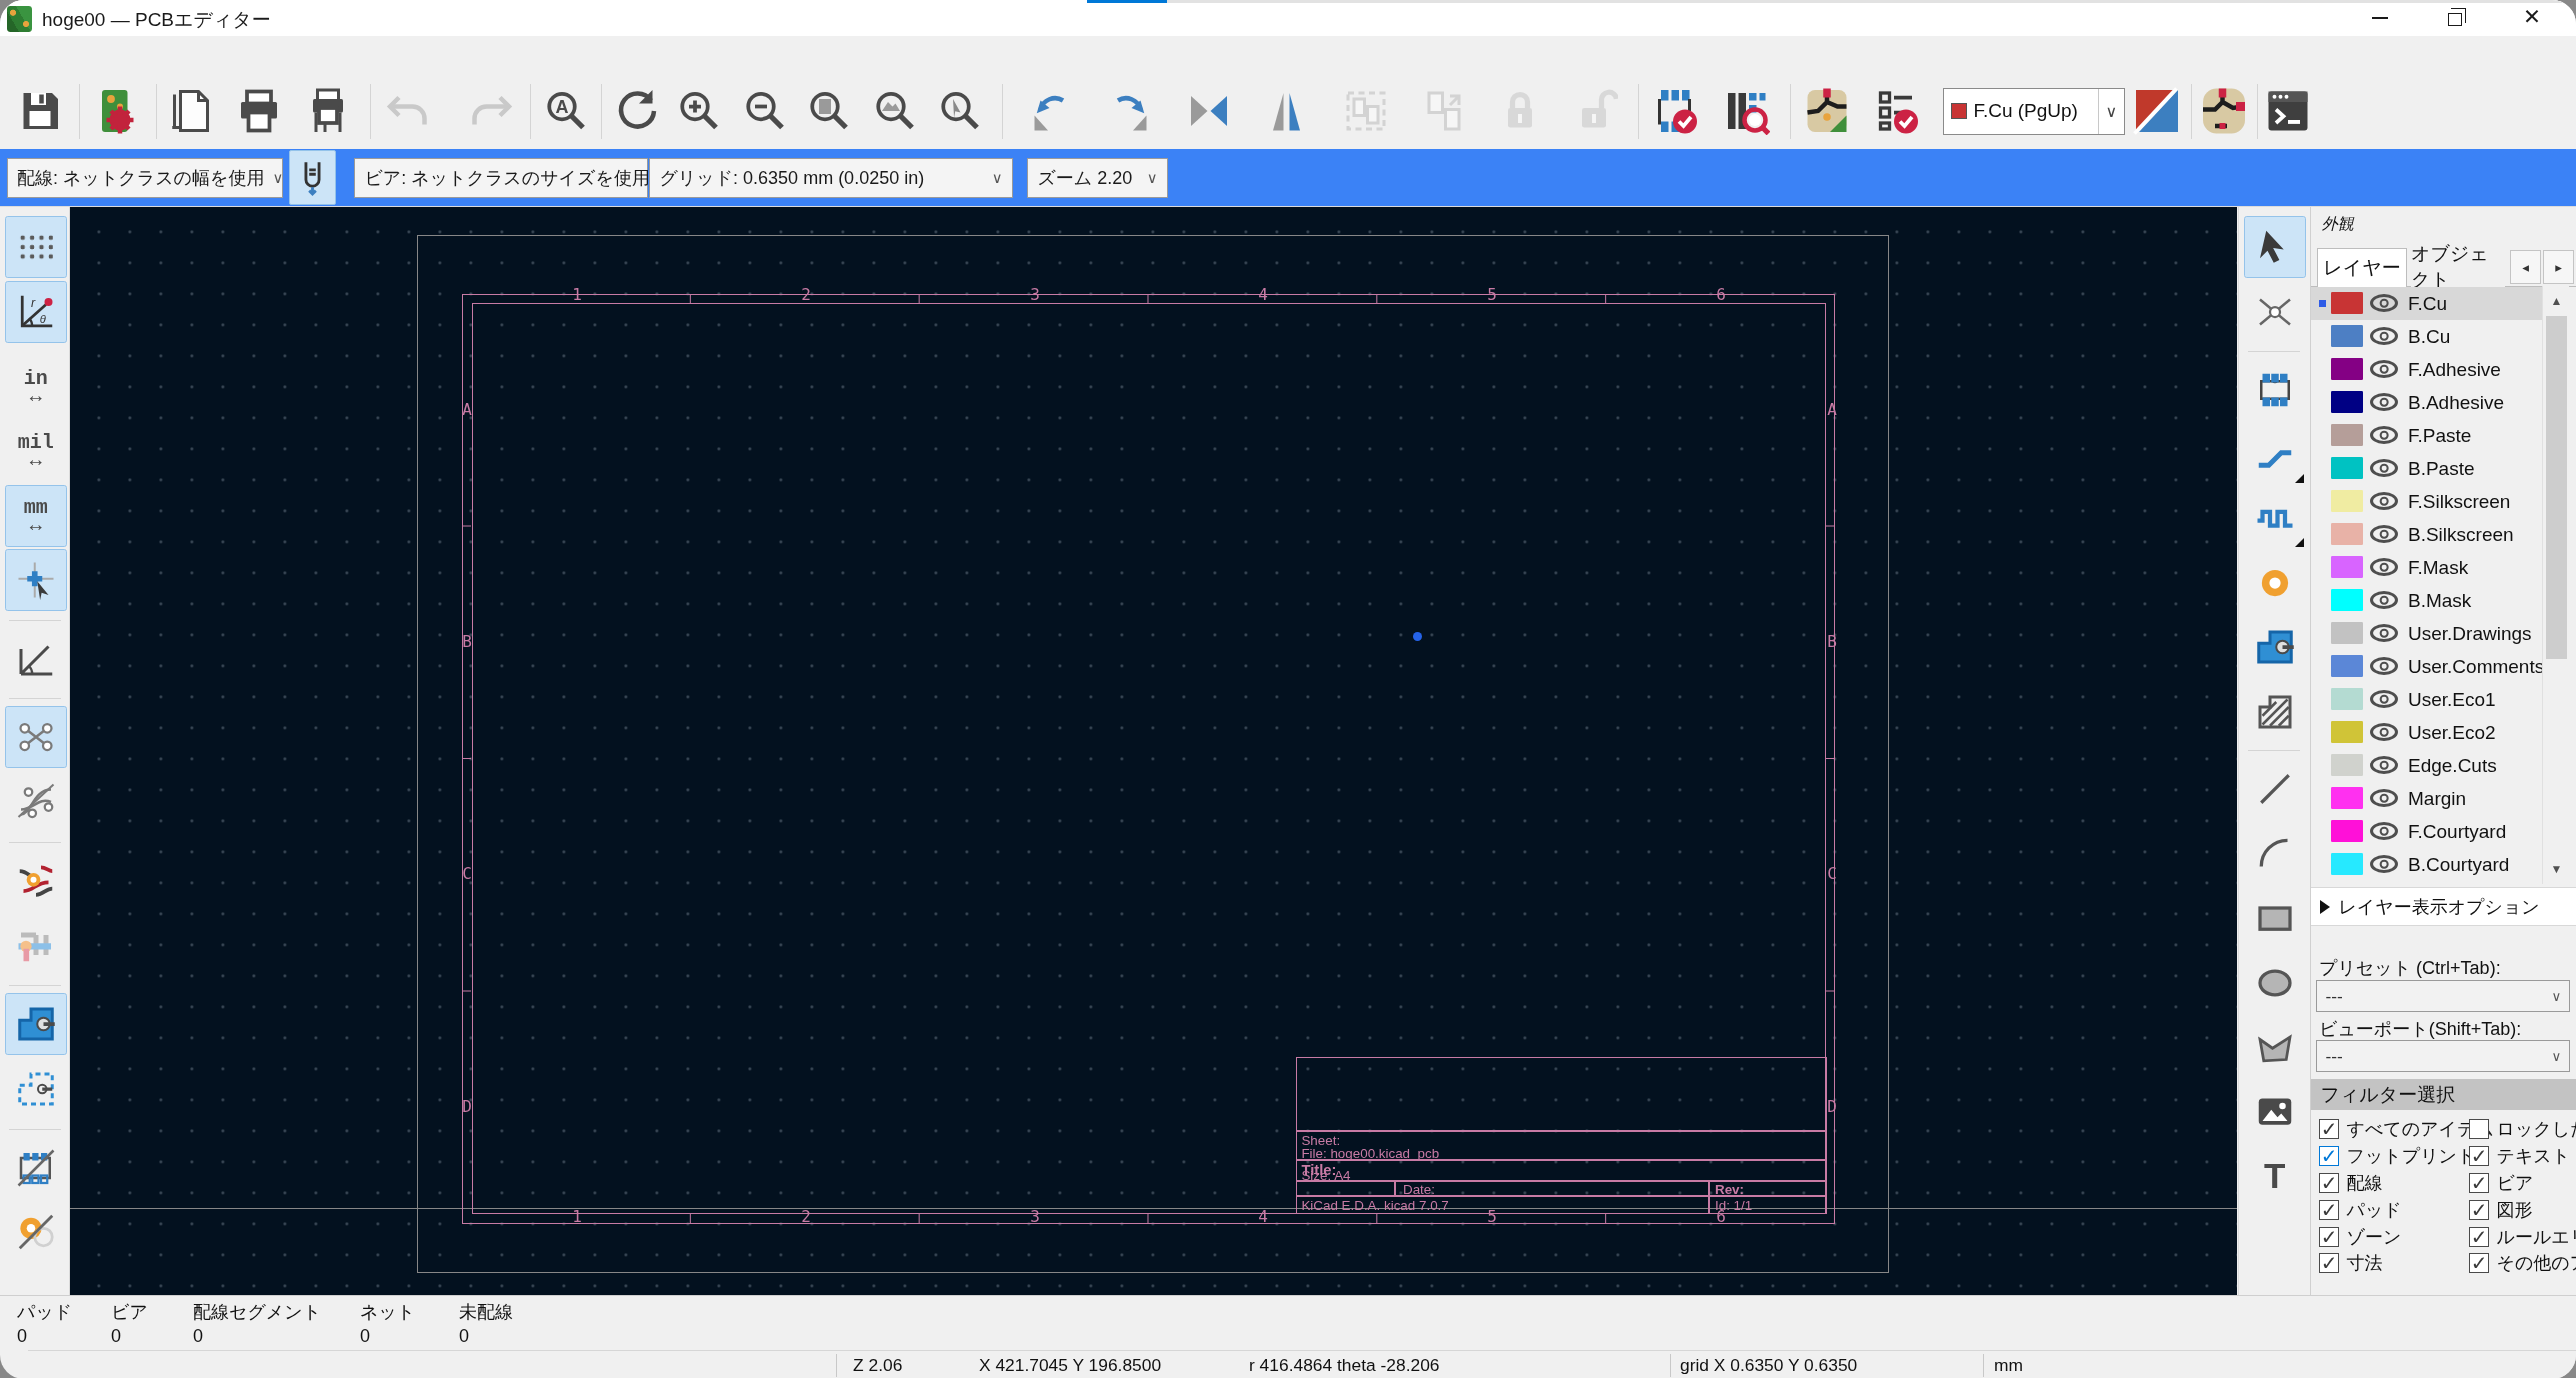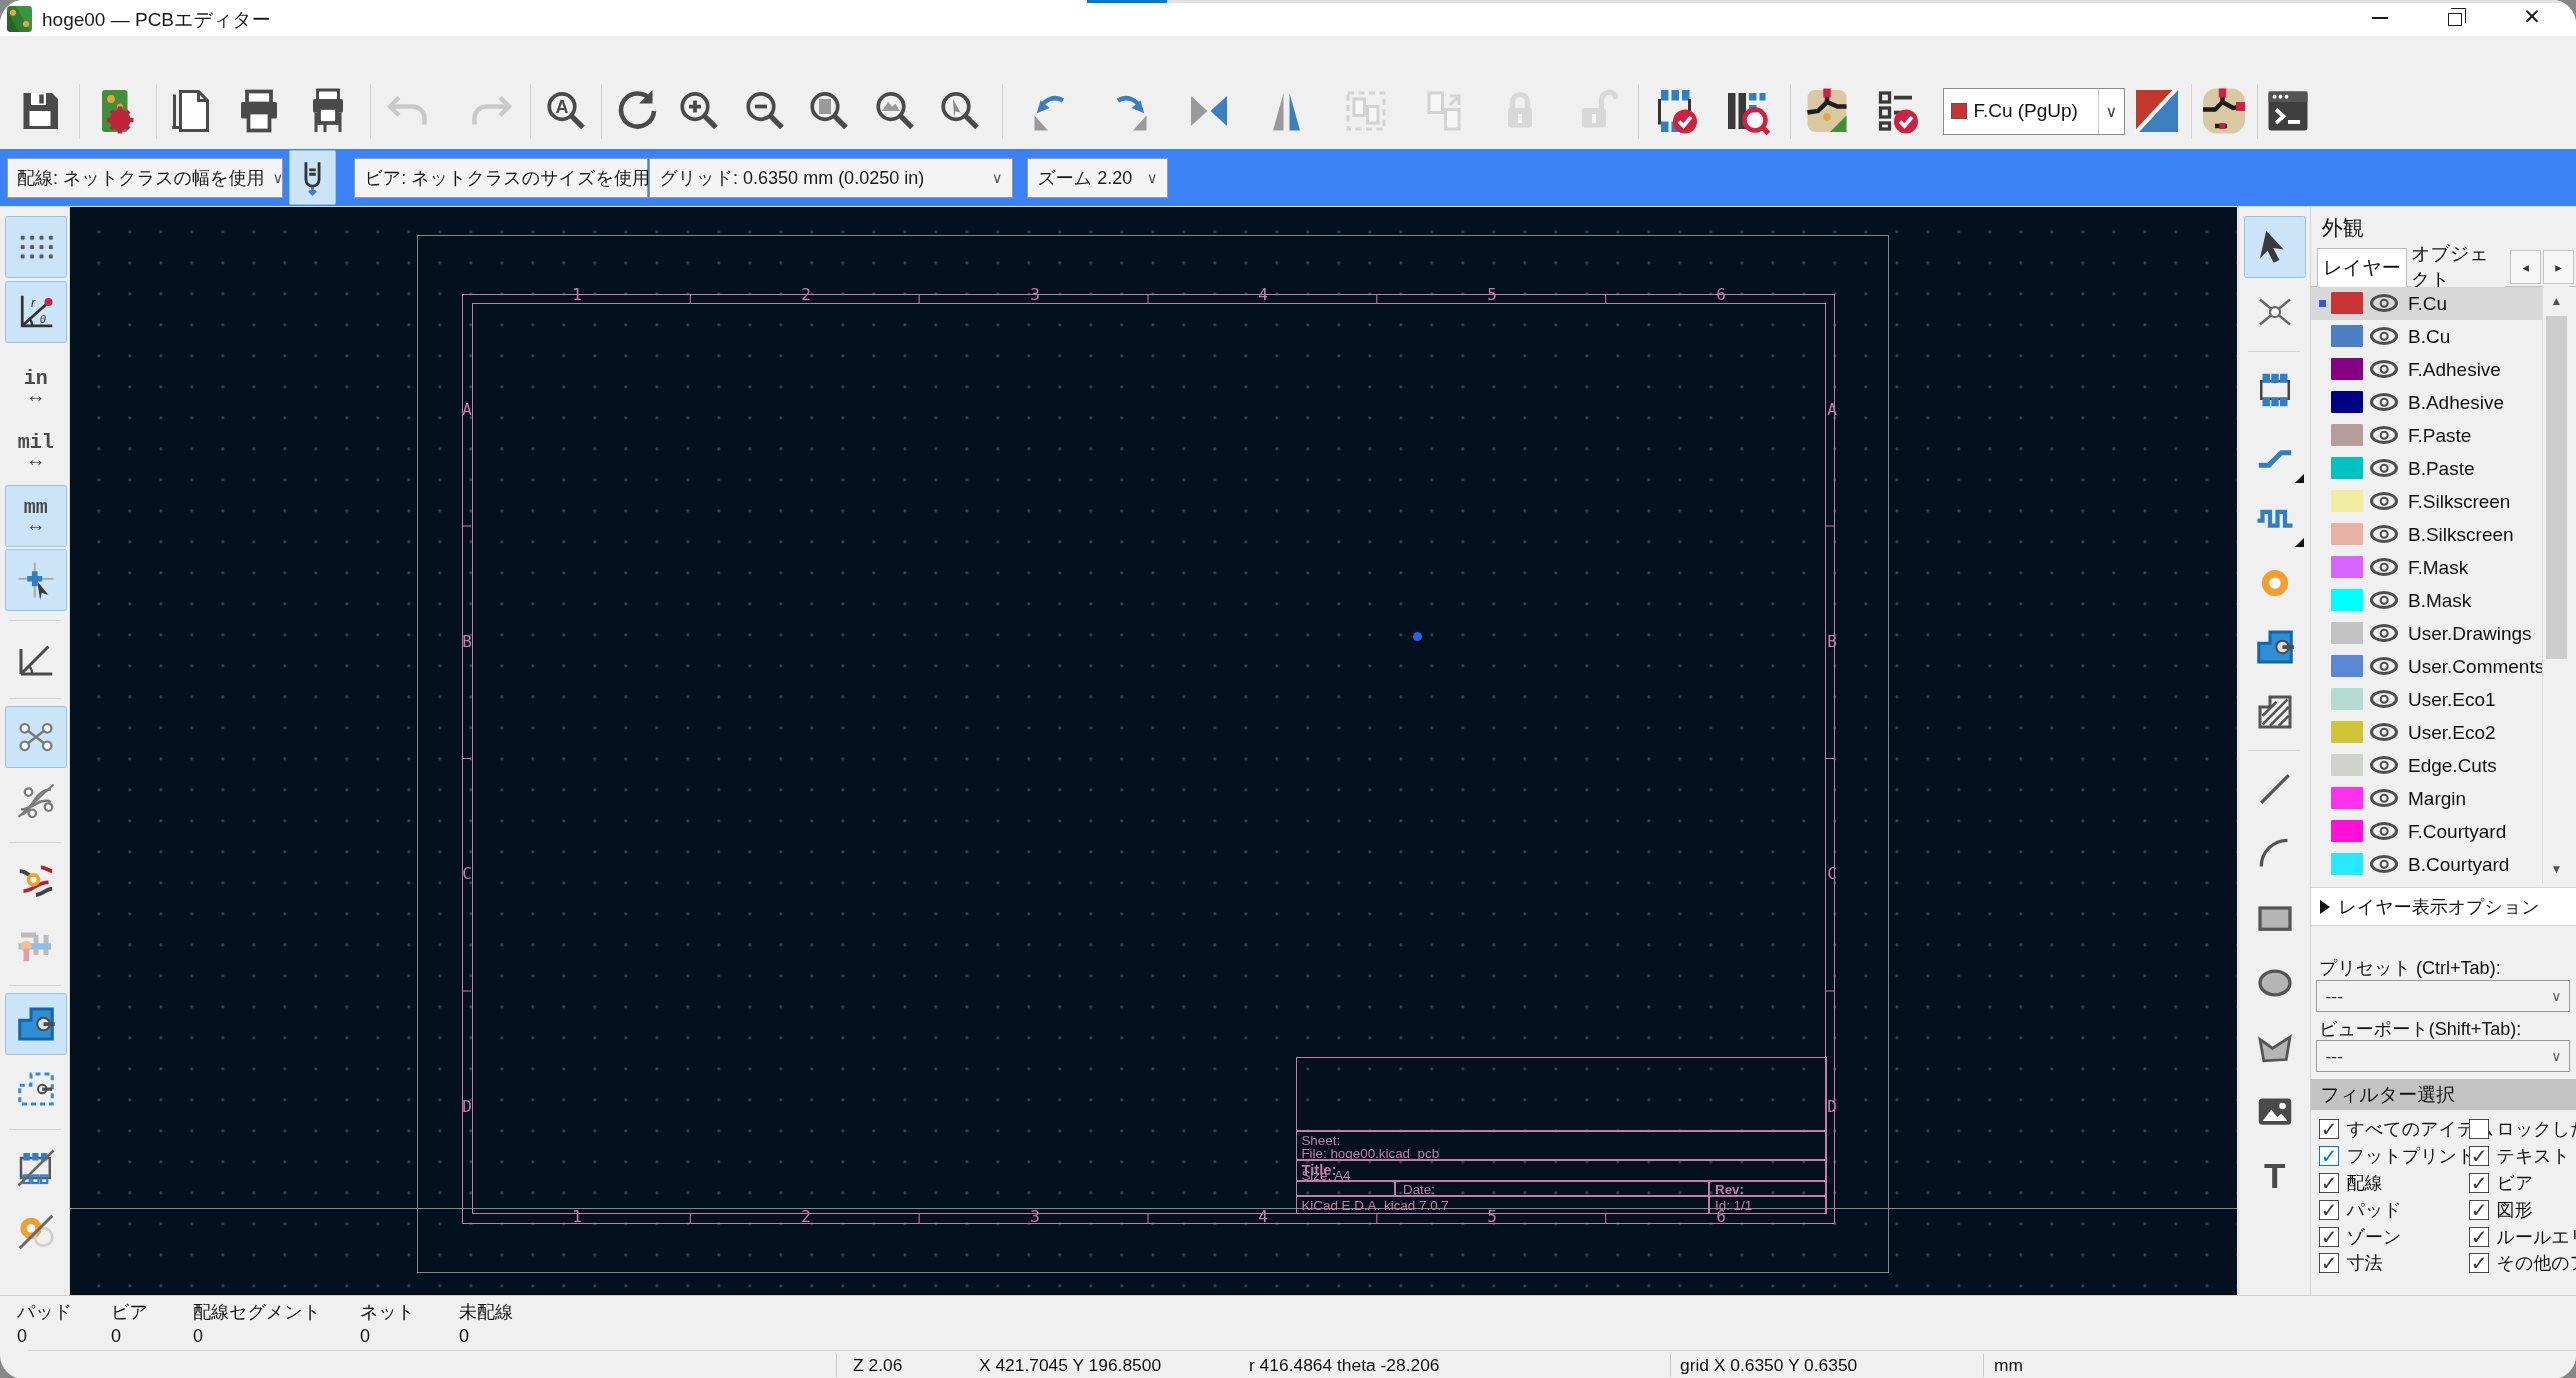--- a/index.html
+++ b/index.html
@@ -71,21 +71,21 @@
   .band-h{position:absolute;left:392px;width:1373px;height:9.4px;background-image:linear-gradient(to left,#c87ba5 1.3px,transparent 1.3px);background-size:calc(100%/6) 100%;}
   .band-v{position:absolute;top:87px;width:9.4px;height:930px;background-image:linear-gradient(to top,#c87ba5 1.3px,transparent 1.3px);background-size:100% calc(100%/4);}
   .sheet-label{position:absolute;color:#c87ba5;font-family:"DejaVu Sans Mono","Liberation Mono",monospace;font-size:16px;line-height:16px;width:20px;text-align:center;}
   .tblock{position:absolute;left:1226px;top:850px;width:491px;height:157px;color:#c87ba5;font-family:"DejaVu Sans Mono","Liberation Mono",monospace;font-size:13.4px;}
   .tblock .box{position:absolute;border:1px solid #c87ba5;}
   .tblock .txt{position:absolute;white-space:nowrap;}
   .origin-dot{position:absolute;left:1343px;top:425px;width:9.4px;height:9.4px;border-radius:50%;}
 
   
   .panel{position:absolute;left:2310px;top:207px;width:266px;height:1088px;background:#f0f0f0;border-left:0.7px solid #d0d0d0;overflow:hidden;}
-  .panel-title{position:absolute;left:10.7px;top:6.7px;font-size:21px;color:#111;}
+  .panel-title{position:absolute;left:10.7px;top:6.7px;font-size:16px;color:#111;font-style:italic;}
   .tabs{position:absolute;left:0;top:38px;width:266px;height:42px;border-bottom:0.7px solid #bdbdbd;}
   .tab{position:absolute;top:2.7px;height:39px;display:flex;align-items:center;justify-content:center;font-size:19px;color:#111;}
   .tab.active{left:6px;width:90px;background:#fff;border:0.7px solid #bdbdbd;border-bottom:none;}
   .tab.inactive{left:100px;width:94px;background:#f0f0f0;}
   .tab-arrow{position:absolute;top:5.4px;width:31px;height:34px;border:0.7px solid #c4c4c4;background:#f6f6f6;display:flex;align-items:center;justify-content:center;font-size:13.4px;color:#333;}
   .layerlist{position:absolute;left:0;top:80px;width:235px;height:598px;overflow:hidden;}
   .lrow{position:relative;width:100%;height:33px;}
   .lrow.selected{background:#d8d8d8;}
   .marker{position:absolute;left:8px;top:13.4px;width:6.7px;height:6.7px;background:#2e5be6;visibility:hidden;}
   .lrow.selected .marker{visibility:visible;}

